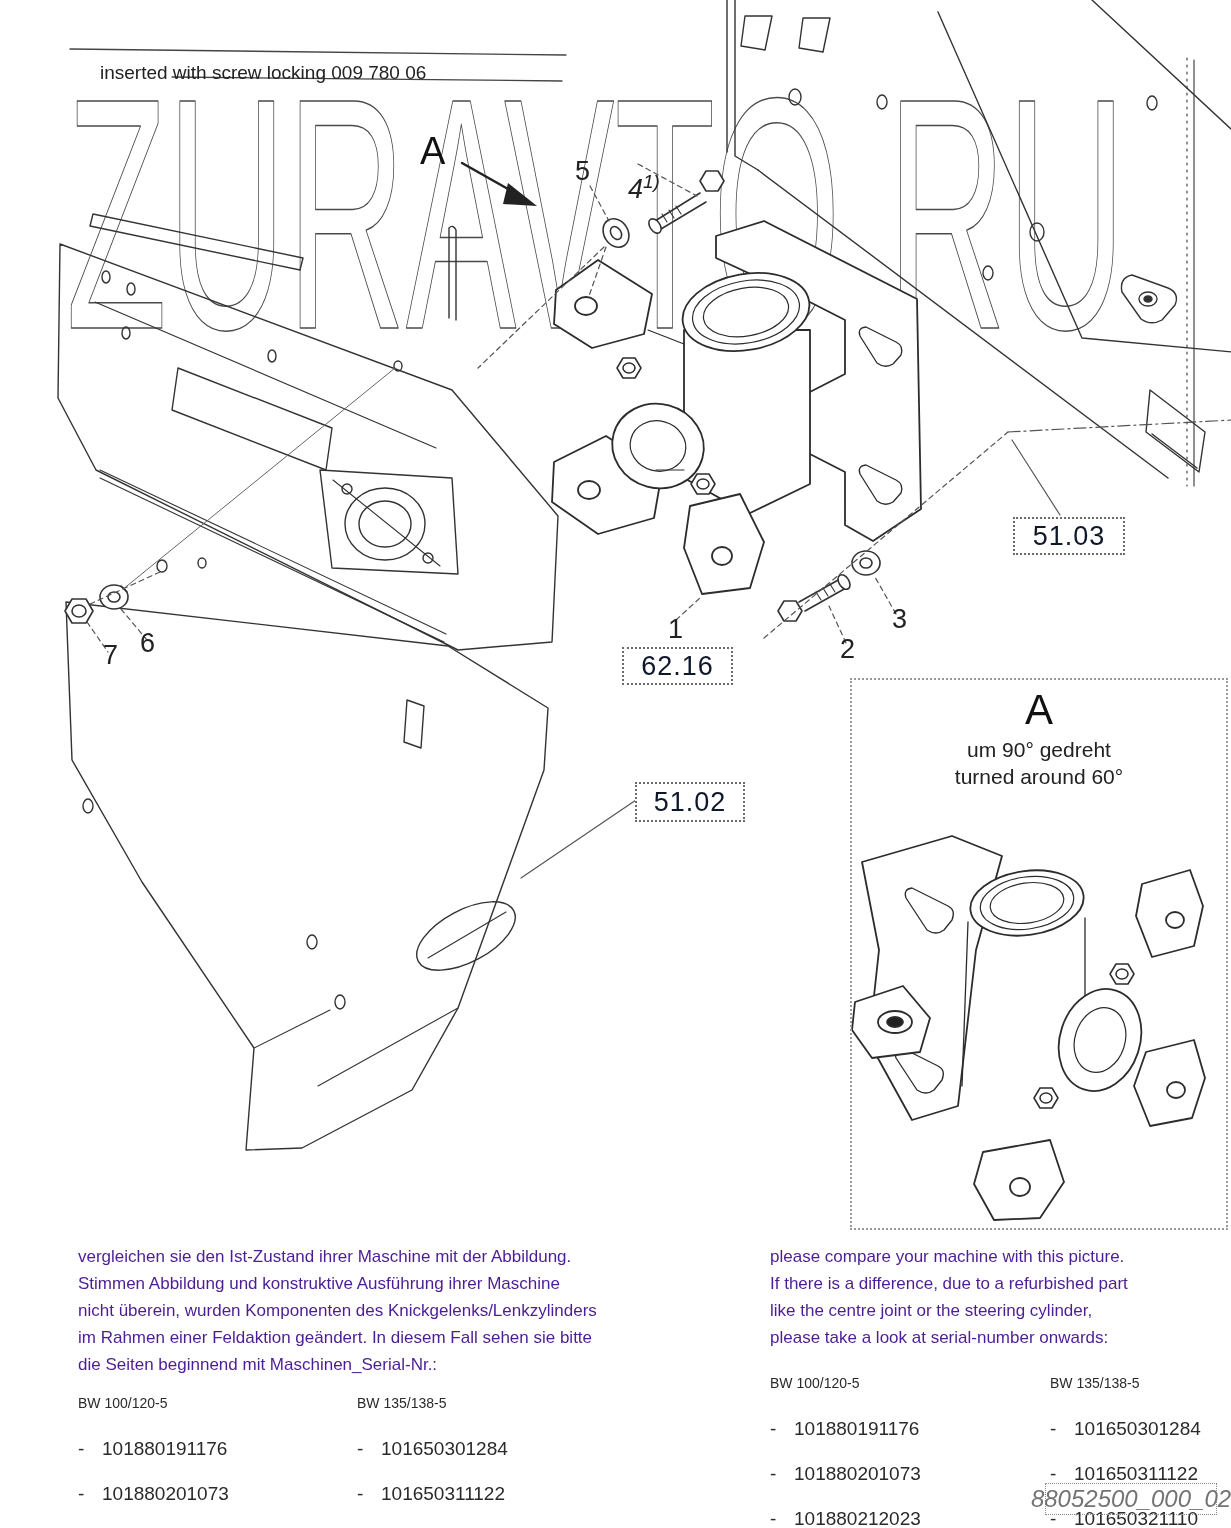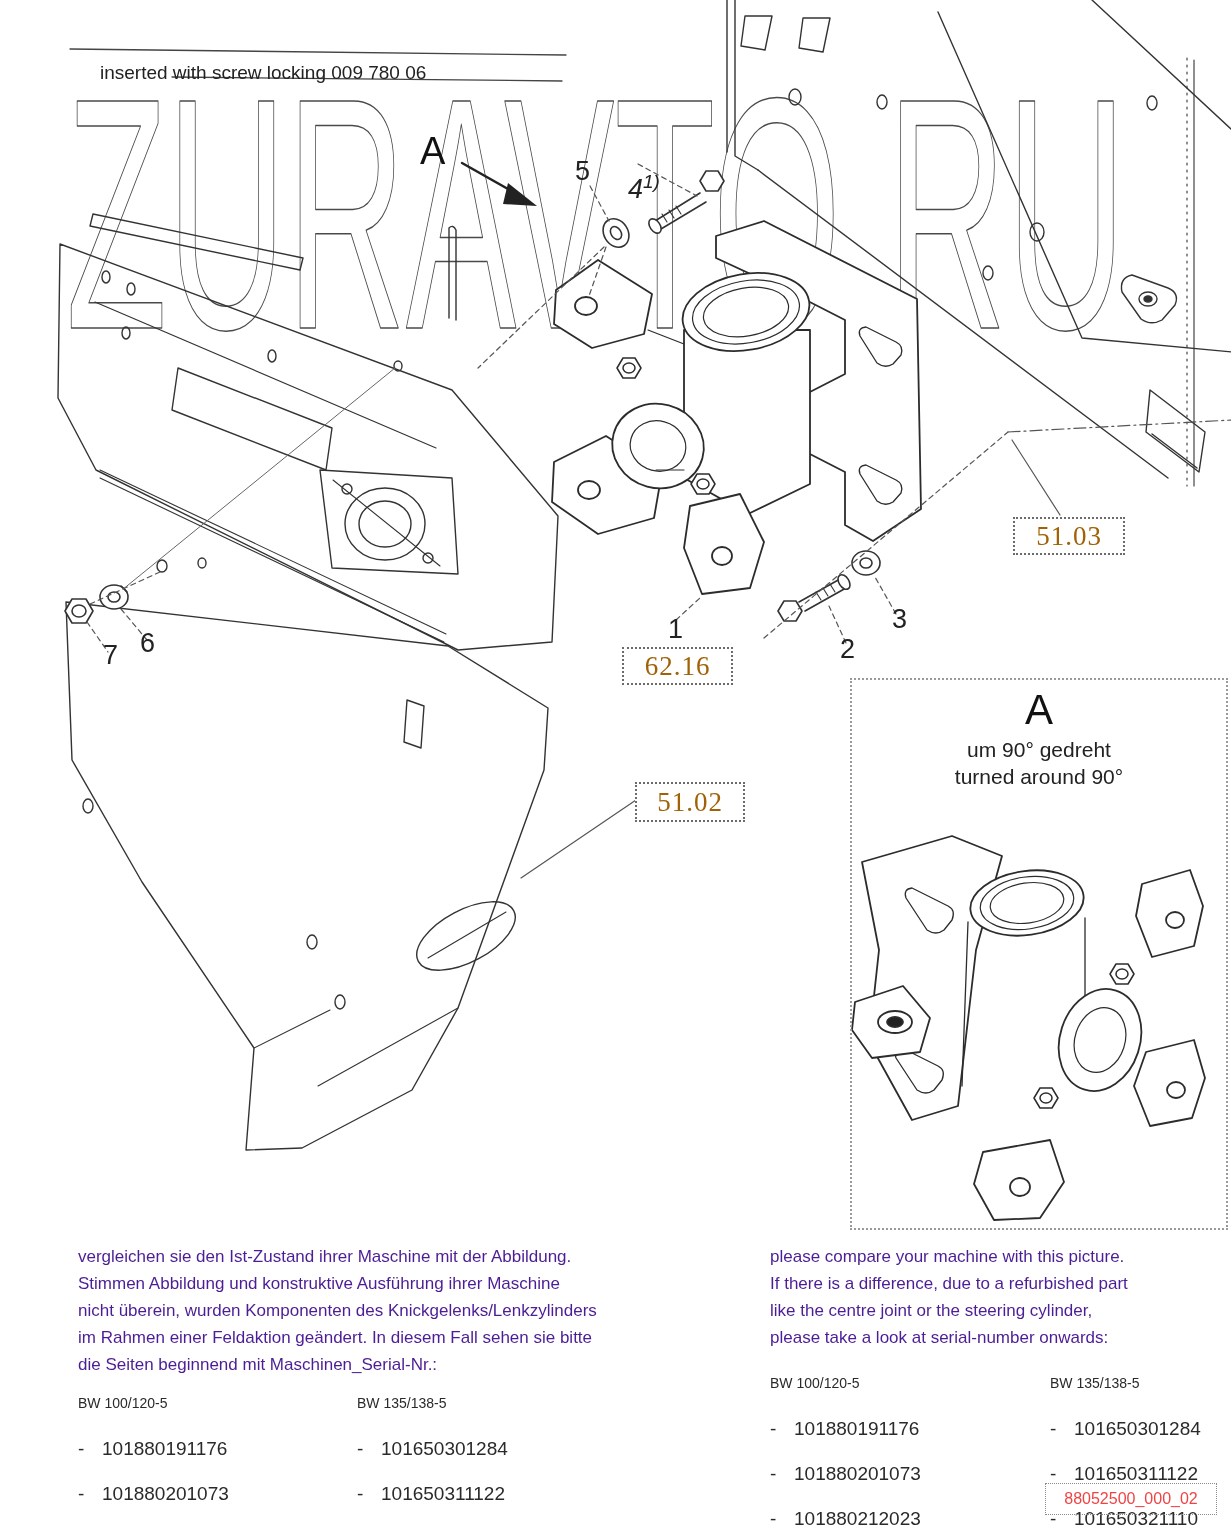--- a/index.html
+++ b/index.html
@@ -6,30 +6,30 @@
   .page{position:relative;width:1231px;height:1528px;background:#fff;overflow:hidden;
         font-family:"Liberation Sans",sans-serif;color:#1c1c1c;}
   .page *{box-sizing:border-box;}
   svg.art{position:absolute;left:0;top:0;}
   .abs{position:absolute;white-space:pre-line;}
   .footnote{font-size:19px;color:#222;}
   .callout{font-size:27px;color:#222;}
   .callout sup{font-size:19px;}
   .view-a{font-size:38px;color:#111;}
   .refbox{border:2px dotted #6b6b6b;background:#fff;display:flex;align-items:center;justify-content:center;
-          font-size:27px;letter-spacing:1px;color:#a16207;font-family:Liberation Serif, serif;}
+          font-size:27px;letter-spacing:1px;color:#0f172a;}
   .detailbox{border:2px dotted #9a9a9a;background:transparent;}
   .detail-a{font-size:42px;text-align:center;color:#111;}
   .detail-cap{font-size:21px;text-align:center;color:#222;}
   .note{font-size:17px;line-height:27px;color:#4c1d95;}
   .ser-model{font-size:14px;line-height:27px;color:#2a2a2a;}
   .ser-row{display:flex;font-size:19px;line-height:27px;color:#2a2a2a;}
   .ser-row .b{width:24px;}
   .idbox{border:1.5px dotted #8a8a8a;display:flex;align-items:center;justify-content:center;
-         font-size:16px;color:#ef4444;}
+         font-size:24px;color:#737373;font-style:italic;}
 </style>
 </head>
 <body>
 
 <div class="page">
 
   <svg class="art" width="1231" height="1528" viewBox="0 0 1231 1528" stroke-linejoin="round" stroke-linecap="round">
 
     <text x="596" y="328" font-size="330" font-family="Liberation Sans, sans-serif" text-anchor="middle" textLength="1060" lengthAdjust="spacingAndGlyphs" fill="none" stroke="#4a4a4a" stroke-width="1.5">ZURAVTO.RU</text>
 
@@ -209,21 +209,21 @@
   <div class="abs callout" style="left:140px;top:628px;">6</div>
   <div class="abs callout" style="left:103px;top:640px;">7</div>
 
   <div class="abs refbox" style="left:622px;top:647px;width:111px;height:38px;">62.16</div>
   <div class="abs refbox" style="left:1013px;top:517px;width:112px;height:38px;">51.03</div>
   <div class="abs refbox" style="left:635px;top:782px;width:110px;height:40px;">51.02</div>
 
   <div class="abs detailbox" style="left:850px;top:678px;width:378px;height:552px;"></div>
   <div class="abs detail-a" style="left:850px;top:686px;width:378px;">A</div>
   <div class="abs detail-cap" style="left:850px;top:738px;width:378px;">um 90° gedreht</div>
-  <div class="abs detail-cap" style="left:850px;top:765px;width:378px;">turned around 90°</div>
+  <div class="abs detail-cap" style="left:850px;top:765px;width:378px;">turned around 60°</div>
 
   <div class="abs note" style="left:78px;top:1243px;width:620px;">vergleichen sie den Ist-Zustand ihrer Maschine mit der Abbildung.
 Stimmen Abbildung und konstruktive Ausführung ihrer Maschine
 nicht überein, wurden Komponenten des Knickgelenks/Lenkzylinders
 im Rahmen einer Feldaktion geändert. In diesem Fall sehen sie bitte
 die Seiten beginnend mit Maschinen_Serial-Nr.:</div>
   <div class="abs note" style="left:770px;top:1243px;width:450px;">please compare your machine with this picture.
 If there is a difference, due to a refurbished part
 like the centre joint or the steering cylinder,
 please take a look at serial-number onwards:</div>

